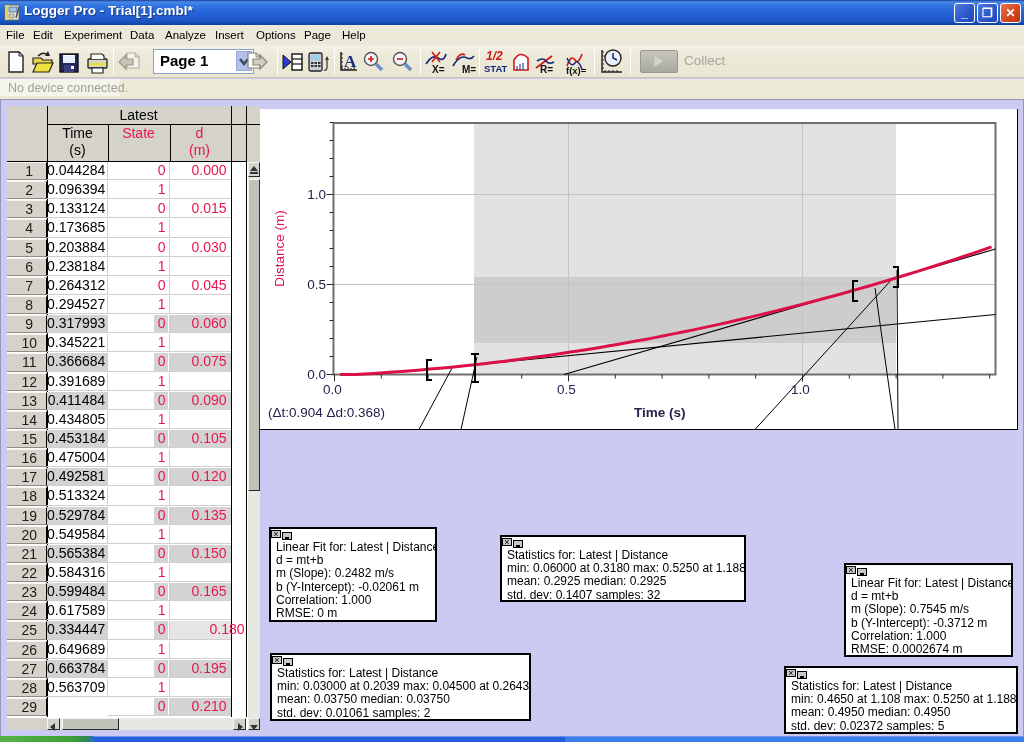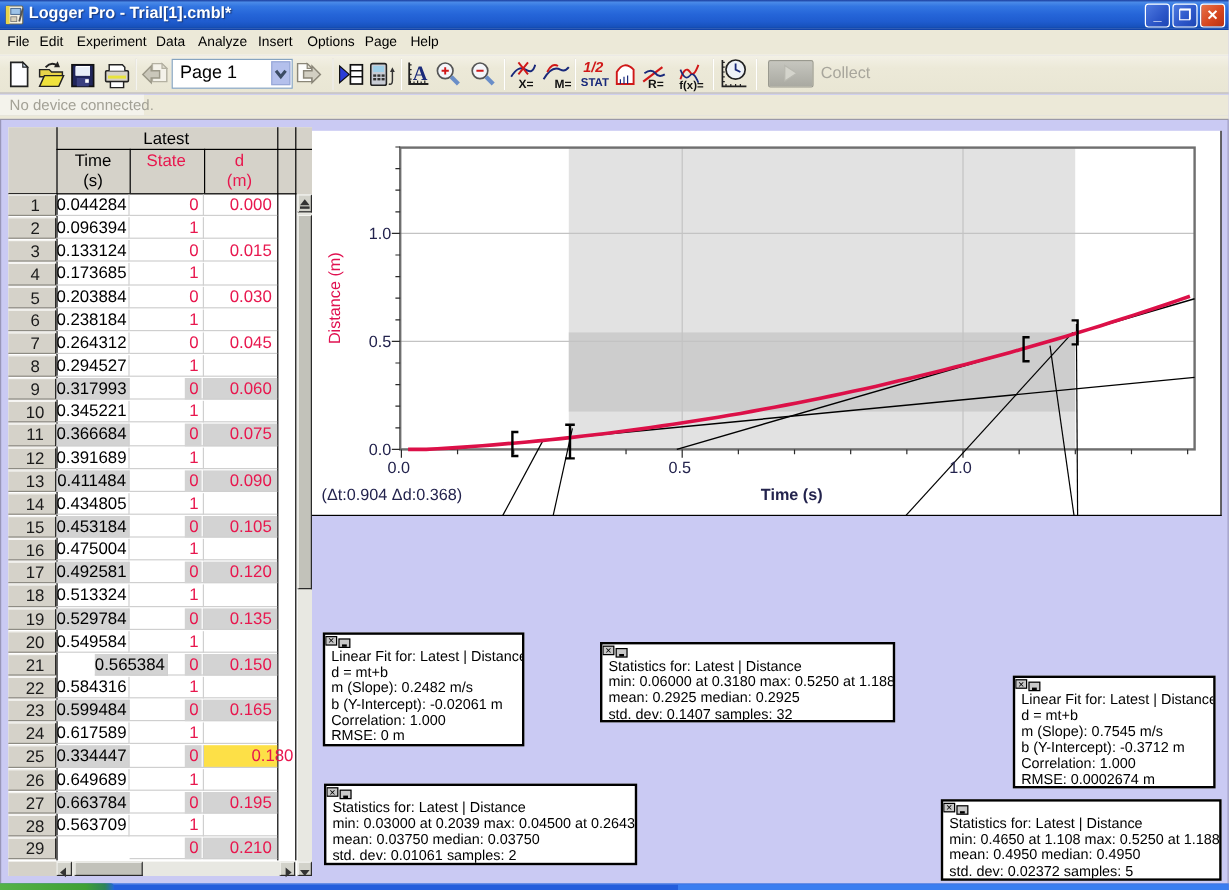--- a/index.html
+++ b/index.html
@@ -104,21 +104,21 @@
   <path d="M91,13 v-5 h11 l2,2 v3" fill="#fff" stroke="#222" stroke-width="1.2"></path>
   <rect x="90" y="17" width="15" height="2.5" fill="#e8e43c"></rect>
   <path d="M92,22 h11 v5 h-11 z" fill="#fff" stroke="#222" stroke-width="1.2"></path>
 
   <path d="M127,7 h8 l4,4 v11 h-12 z" fill="#f4f2ea" stroke="#b4b1a2" stroke-width="1.2"></path>
   <path d="M135,7 l4,4 h-4 z" fill="#e2dfd2" stroke="#b4b1a2" stroke-width="1"></path>
   <path d="M119,16 l7,-7 v4 h7 v6 h-7 v4 z" fill="#cac7ba" stroke="#9b9888" stroke-width="1.2"></path>
  </svg>
  <div class="sep" style="left:113px;"></div>
 
- <div style="position:absolute;left:143px;top:2.5px;width:101px;height:25px;background:#fff;border:1.5px solid #86a4c0;">
+ <div style="position:absolute;left:153px;top:2.5px;width:101px;height:25px;background:#fff;border:1.5px solid #86a4c0;font-weight:bold;">
    <div style="position:absolute;left:6px;top:2px;font-size:15px;">Page 1</div>
    <div style="position:absolute;right:1px;top:1px;width:16px;height:20px;background:#b4c0ec;border:1px solid #98a8d8;">
      <svg width="14" height="19">
           <path d="M3,7 l4,5 l4,-5" fill="none" stroke="#3c4c64" stroke-width="2.6"></path>
         </svg>
    </div>
  </div>
  <svg width="420" height="33" style="position:absolute;left:246px;top:0;">
 
   <path d="M2,7 h8 l4,4 v11 h-12 z" fill="#fdfdfb" stroke="#8a8678" stroke-width="1.2"></path>
@@ -380,21 +380,21 @@
 <div class="trow" style="top:419.66px;padding-left:26px;">
 <div class="rnum">20</div>
 <div class="ctime" style="">0.549584</div>
 <div class="cstate">
         <div class="sv">1</div>
       </div>
 <div class="cd" style=""></div>
 </div>
 <div class="trow" style="top:438.80px;">
 <div class="rnum">21</div>
-<div class="ctime" style="background:#d3d3d3;margin-left:32px;">0.565384</div>
+<div class="ctime" style="background:#d3d3d3;">0.565384</div>
 <div class="cstate">
         <div style="position:absolute;left:46px;top:0;width:14px;height:18.2px;background:#d3d3d3;"></div>
         <div class="sv">0</div>
       </div>
 <div class="cd" style="background:#d3d3d3;">0.150</div>
 </div>
 <div class="trow" style="top:457.94px;">
 <div class="rnum">22</div>
 <div class="ctime" style="">0.584316</div>
 <div class="cstate">
@@ -419,21 +419,21 @@
       </div>
 <div class="cd" style=""></div>
 </div>
 <div class="trow" style="top:515.36px;">
 <div class="rnum">25</div>
 <div class="ctime" style="background:#d3d3d3;">0.334447</div>
 <div class="cstate">
         <div style="position:absolute;left:46px;top:0;width:14px;height:18.2px;background:#d3d3d3;"></div>
         <div class="sv">0</div>
       </div>
-<div class="cd" style="background:#fde047;padding-left:40px;">0.180</div>
+<div class="cd" style="background:#e5e5e5;padding-left:40px;">0.180</div>
 </div>
 <div class="trow" style="top:534.50px;">
 <div class="rnum">26</div>
 <div class="ctime" style="">0.649689</div>
 <div class="cstate">
         <div class="sv">1</div>
       </div>
 <div class="cd" style=""></div>
 </div>
 <div class="trow" style="top:553.64px;">

